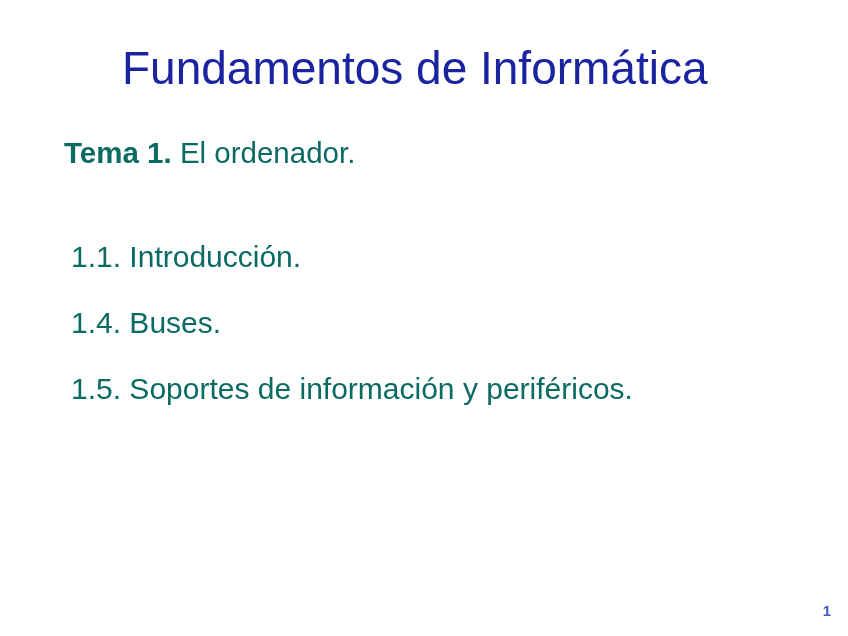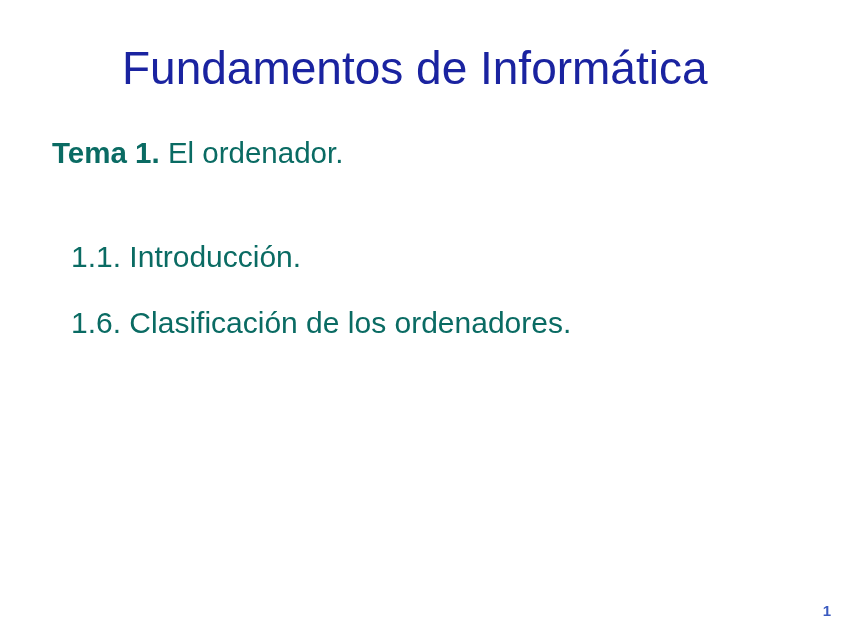--- a/index.html
+++ b/index.html
@@ -26,21 +26,21 @@
     top: 40px;
     font-size: 46px;
     line-height: 56px;
     color: #1a23a0;
     font-weight: 400;
     white-space: nowrap;
     letter-spacing: 0px;
   }
   .subtitle {
     position: absolute;
-    left: 52px;
+    left: 64px;
     top: 134px;
     font-size: 29.5px;
     line-height: 38px;
     color: #0a6b63;
     font-weight: 400;
     white-space: nowrap;
   }
   .subtitle .lead {
     font-weight: 700;
   }
@@ -79,19 +79,22 @@
 
   <div class="subtitle">
     <span class="lead">Tema 1.</span><span> El ordenador.</span>
   </div>
 
   <ul class="toc">
     <li class="toc-item">
       <span>1.1. Introducción.</span>
     </li>
     <li class="toc-item">
-      <span>1.6. Clasificación de los ordenadores.</span>
+      <span>1.4. Buses.</span>
+    </li>
+    <li class="toc-item">
+      <span>1.5. Soportes de información y periféricos.</span>
     </li>
   </ul>
 
   <div class="page-number">1</div>
 
 </div>
 
 </body></html>

